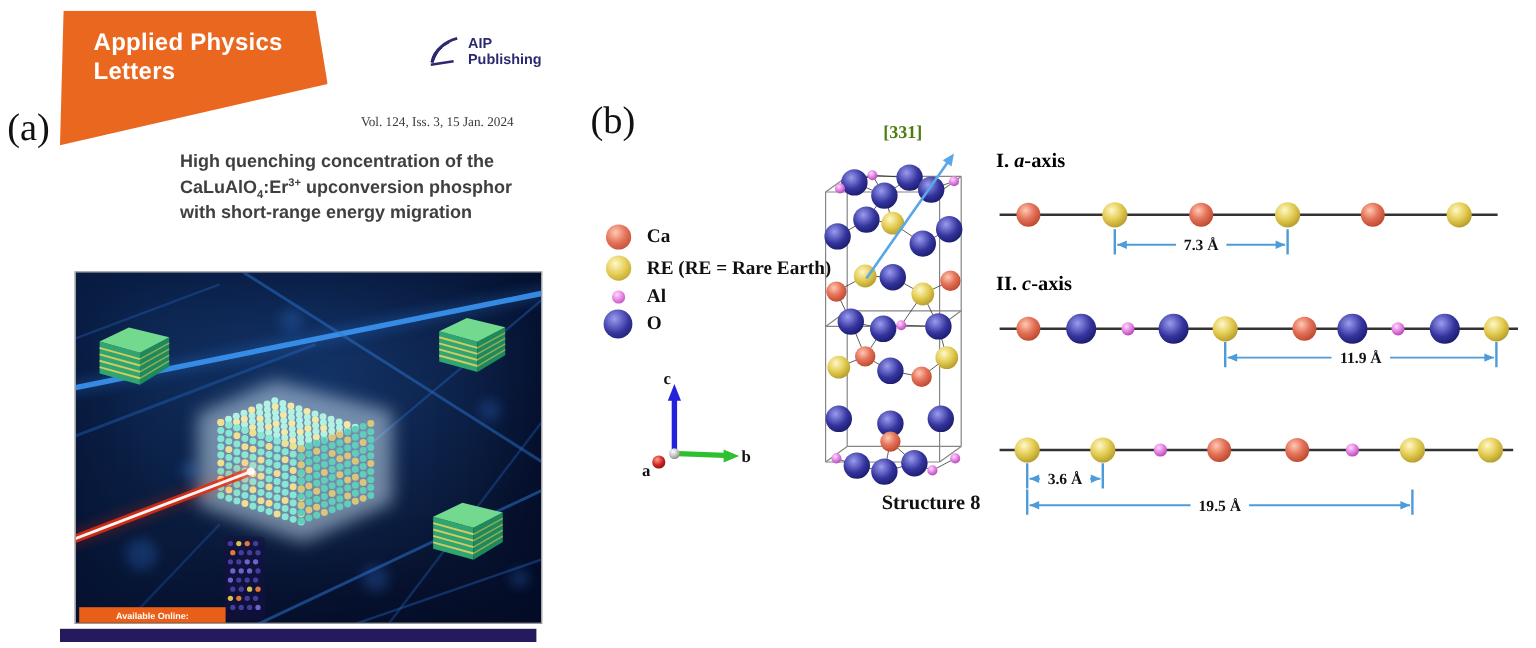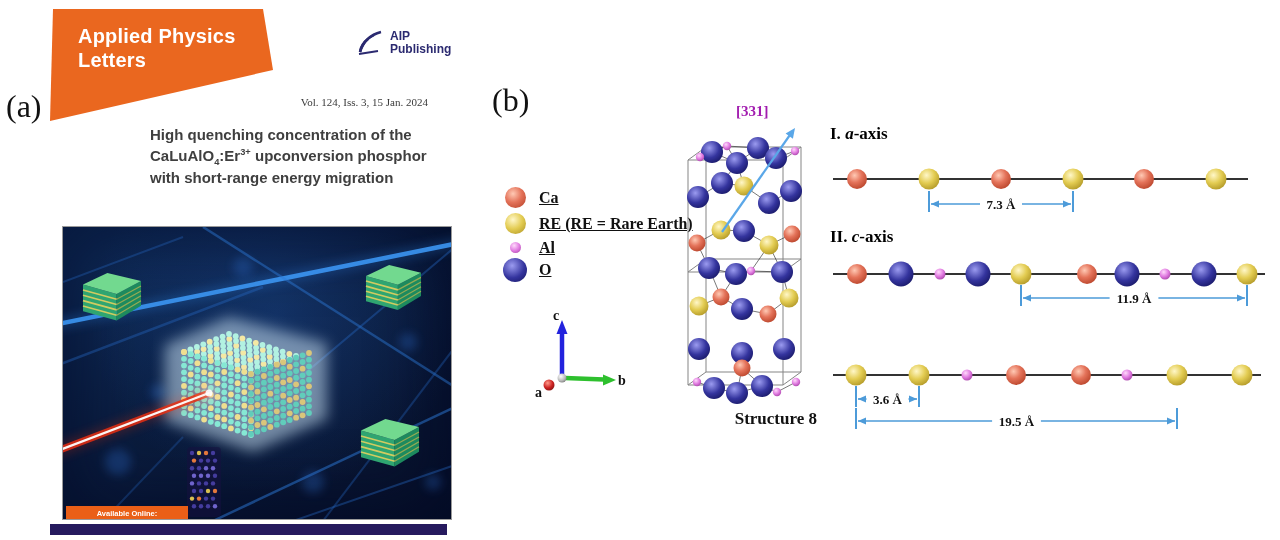--- a/index.html
+++ b/index.html
@@ -38,22 +38,22 @@
   .legend-row{position:absolute;left:502px;display:flex;align-items:center;gap:11px;height:23px;}
   .sph{display:inline-block;border-radius:50%;}
   .sph-Ca{background:radial-gradient(circle at 38% 32%,#ffc9b4,#e4735a 45%,#b23c22);}
   .sph-RE{background:radial-gradient(circle at 38% 32%,#fff7c8,#e3cc52 48%,#a98f1f);}
   .sph-Al{background:radial-gradient(circle at 38% 32%,#ffd9fb,#e07ae0 52%,#a03da0);}
   .sph-O{background:radial-gradient(circle at 38% 32%,#9b9bf0,#34349e 55%,#14145e);}
   .sz-l{width:21px;height:21px;}
   .sz-xl{width:24px;height:24px;}
   .sz-s{width:11px;height:11px;}
   .sph-box{width:26px;display:flex;justify-content:center;}
-  .legend-label{font:bold 16px "Liberation Serif",serif;color:#111;white-space:nowrap;text-decoration:underline;}
-  #dir-331{position:absolute;left:736px;top:103px;font:bold 15px "Liberation Serif",serif;color:#a21caf;}
+  .legend-label{font:bold 16px "Liberation Serif",serif;color:#111;white-space:nowrap;}
+  #dir-331{position:absolute;left:736px;top:103px;font:bold 15px "Liberation Serif",serif;color:#4d7c0f;}
   #structure-8{position:absolute;left:687px;top:409px;width:130px;text-align:right;
                font:bold 17px "Liberation Serif",serif;color:#111;}
   .chain-title{position:absolute;left:830px;font:bold 17px "Liberation Serif",serif;color:#000000;white-space:nowrap;}
   .chain-svg{position:absolute;left:828px;}
   .dimtext{font:bold 13px "Liberation Serif",serif;fill:#111;}
   .axlabel{font:bold 14px "Liberation Serif",serif;fill:#111;}
 </style>
 </head>
 <body>
 

